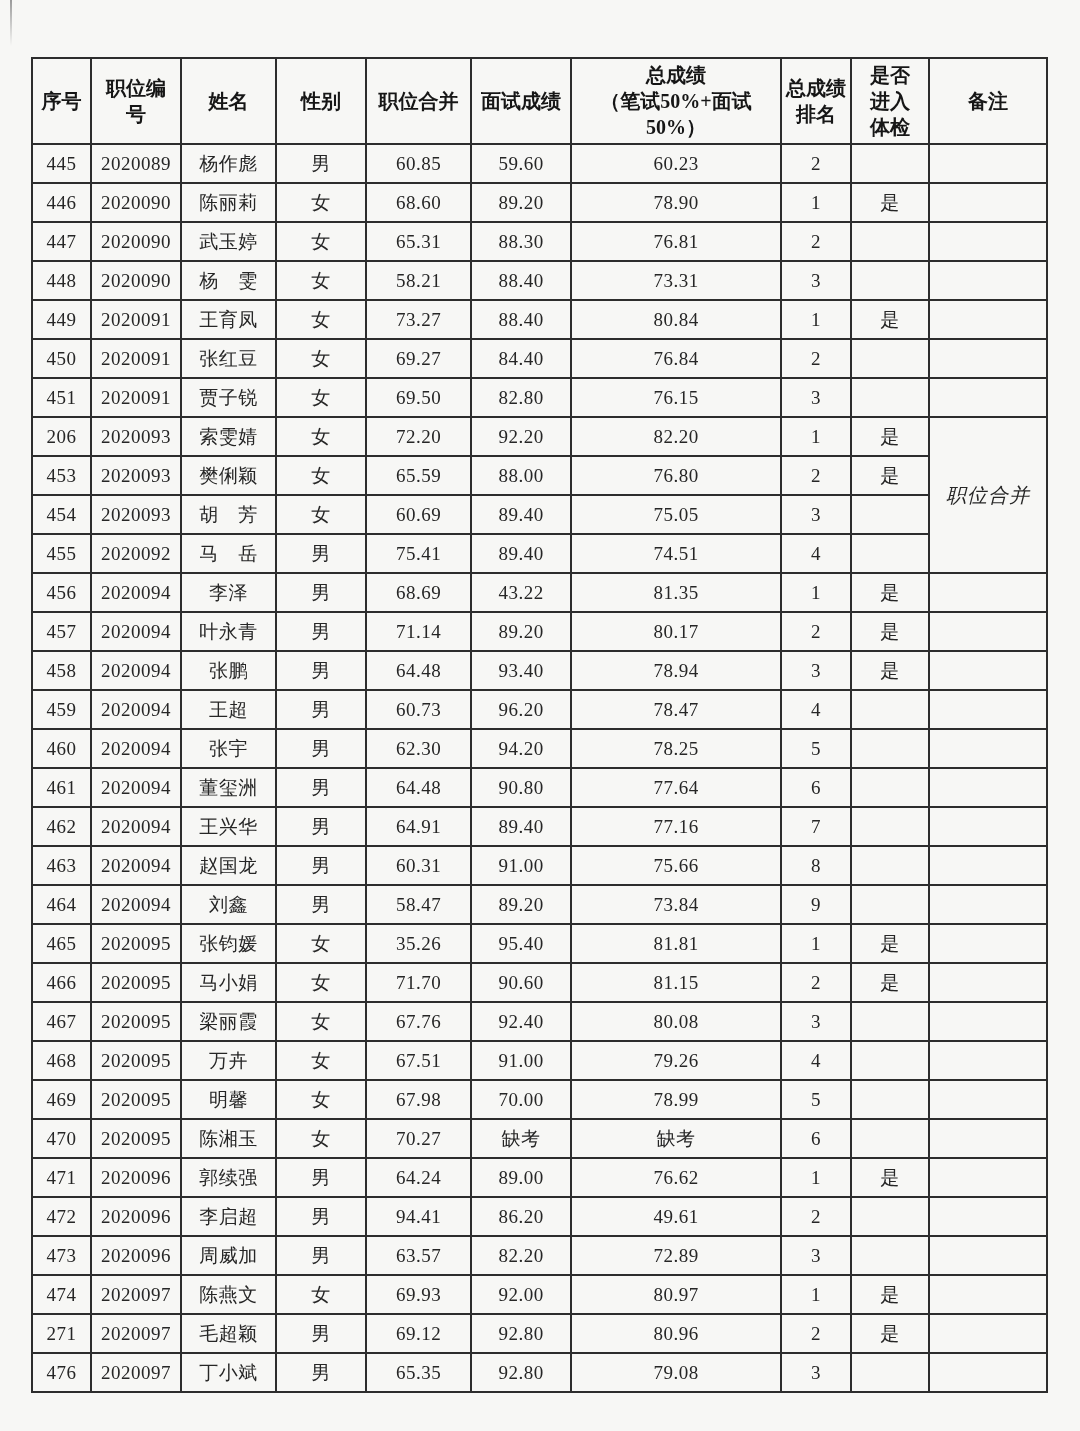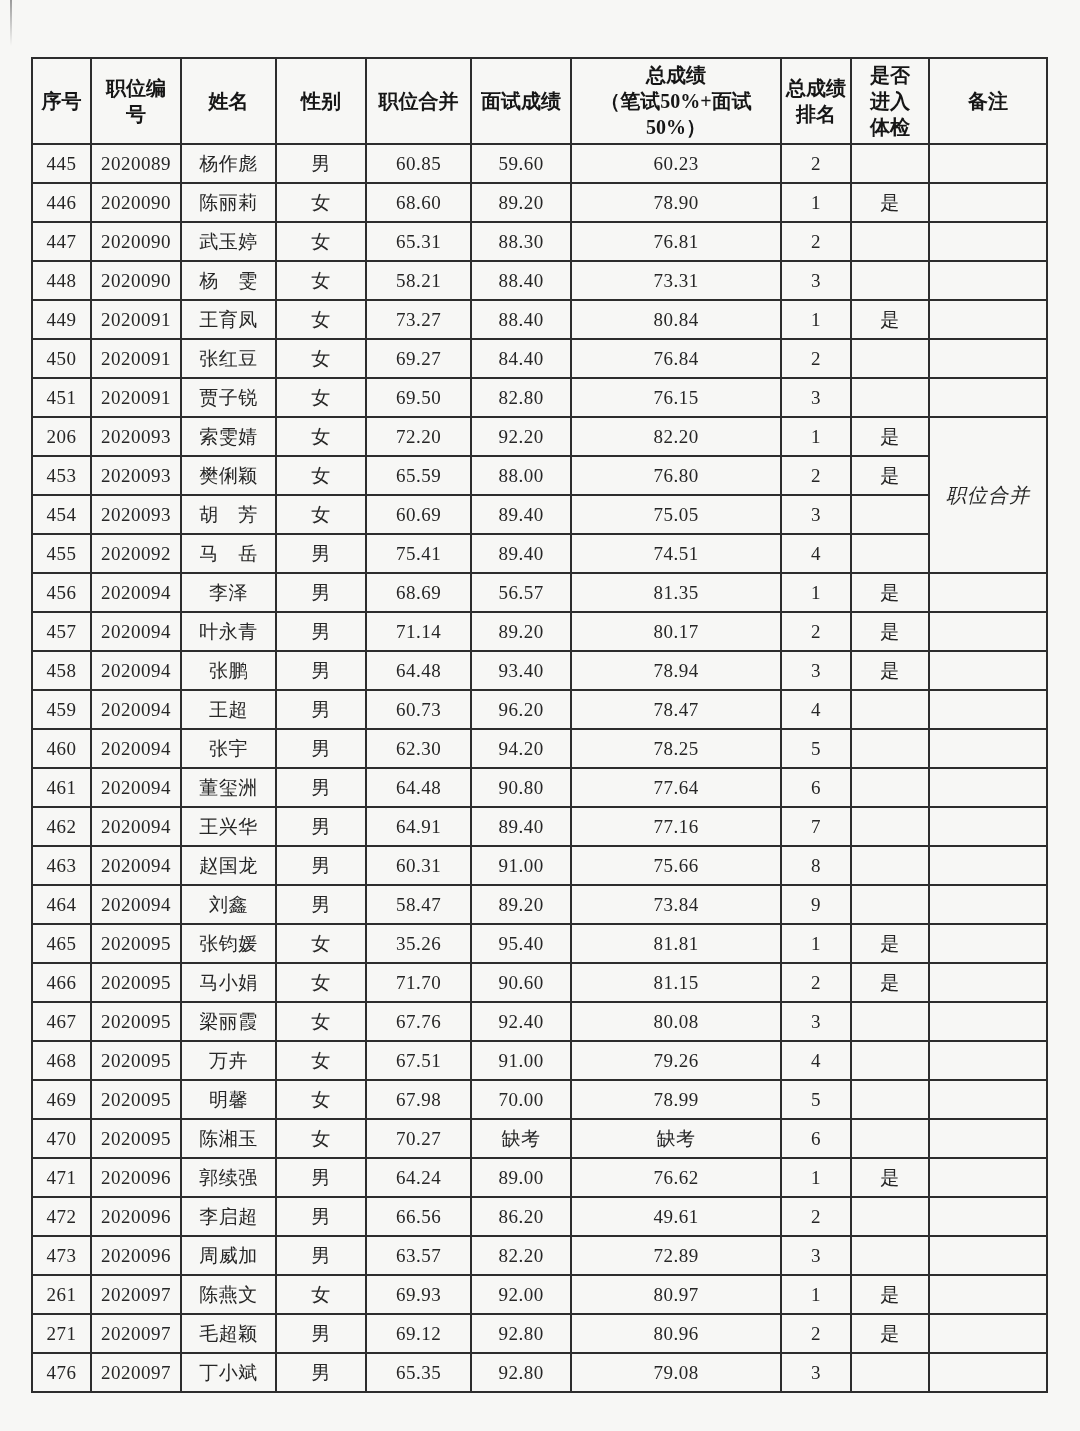--- a/index.html
+++ b/index.html
@@ -236,21 +236,21 @@
         <td data-name="cell-total">74.51</td>
         <td data-name="cell-rank">4</td>
         <td data-name="cell-medical"></td>
       </tr>
       <tr data-name="table-row">
         <td data-name="cell-no">456</td>
         <td data-name="cell-code">2020094</td>
         <td data-name="cell-name">李泽</td>
         <td data-name="cell-gender">男</td>
         <td data-name="cell-written">68.69</td>
-        <td data-name="cell-interview">56.57</td>
+        <td data-name="cell-interview">43.22</td>
         <td data-name="cell-total">81.35</td>
         <td data-name="cell-rank">1</td>
         <td data-name="cell-medical">是</td>
         <td data-name="cell-remark"></td>
       </tr>
       <tr data-name="table-row">
         <td data-name="cell-no">457</td>
         <td data-name="cell-code">2020094</td>
         <td data-name="cell-name">叶永青</td>
         <td data-name="cell-gender">男</td>
@@ -427,41 +427,41 @@
         <td data-name="cell-total">76.62</td>
         <td data-name="cell-rank">1</td>
         <td data-name="cell-medical">是</td>
         <td data-name="cell-remark"></td>
       </tr>
       <tr data-name="table-row">
         <td data-name="cell-no">472</td>
         <td data-name="cell-code">2020096</td>
         <td data-name="cell-name">李启超</td>
         <td data-name="cell-gender">男</td>
-        <td data-name="cell-written">66.56</td>
+        <td data-name="cell-written">94.41</td>
         <td data-name="cell-interview">86.20</td>
         <td data-name="cell-total">49.61</td>
         <td data-name="cell-rank">2</td>
         <td data-name="cell-medical"></td>
         <td data-name="cell-remark"></td>
       </tr>
       <tr data-name="table-row">
         <td data-name="cell-no">473</td>
         <td data-name="cell-code">2020096</td>
         <td data-name="cell-name">周威加</td>
         <td data-name="cell-gender">男</td>
         <td data-name="cell-written">63.57</td>
         <td data-name="cell-interview">82.20</td>
         <td data-name="cell-total">72.89</td>
         <td data-name="cell-rank">3</td>
         <td data-name="cell-medical"></td>
         <td data-name="cell-remark"></td>
       </tr>
       <tr data-name="table-row">
-        <td data-name="cell-no">261</td>
+        <td data-name="cell-no">474</td>
         <td data-name="cell-code">2020097</td>
         <td data-name="cell-name">陈燕文</td>
         <td data-name="cell-gender">女</td>
         <td data-name="cell-written">69.93</td>
         <td data-name="cell-interview">92.00</td>
         <td data-name="cell-total">80.97</td>
         <td data-name="cell-rank">1</td>
         <td data-name="cell-medical">是</td>
         <td data-name="cell-remark"></td>
       </tr>

